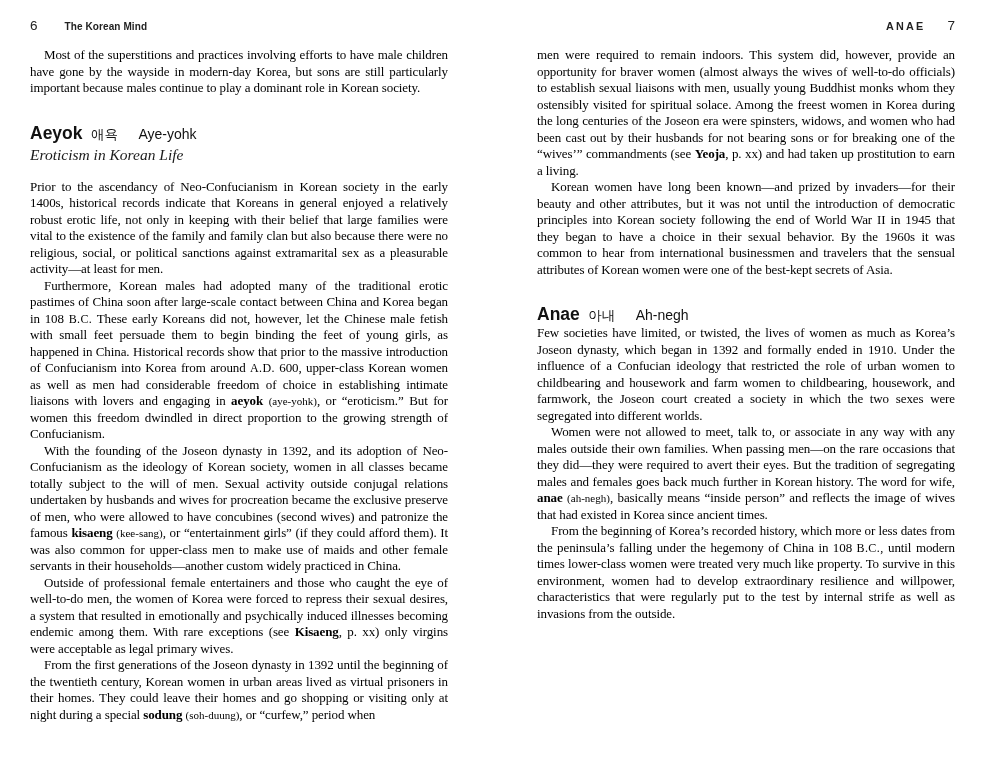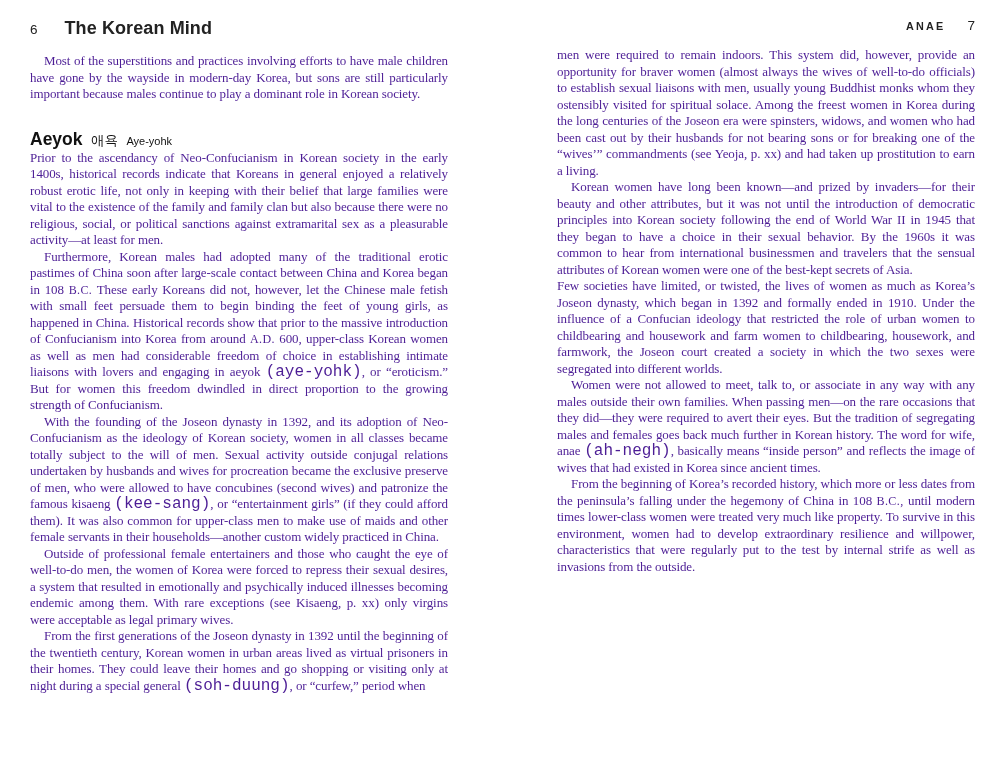--- a/index.html
+++ b/index.html
@@ -3,82 +3,84 @@
 <meta charset="utf-8">
 <style>
   html, body { margin:0; padding:0; background:#ffffff; }
   .spread {
     position:relative; width:1000px; height:767px;
     background:#ffffff; overflow:hidden;
     font-family:"Liberation Serif", serif; color:#1b1b1b;
   }
   .page { position:absolute; top:0; height:767px; overflow:hidden; }
   .page-left  { left:30px;  width:418px; }
-  .page-right { left:557px; width:418px; }
+  .page-right { left:537px; width:418px; }
 
   .running-head {
     display:flex; align-items:baseline; margin-top:18px;
     font-family:"Liberation Sans", sans-serif; color:#222222;
   }
   .rh-left  { justify-content:flex-start; }
   .rh-right { justify-content:flex-end; }
   .pagenum { font-size:13.5px; }
-  .rh-title { margin-left:27px; font-size:18px; font-weight:700; letter-spacing:0.1px; }
+  .rh-title { margin-left:27px; font-size:10px; font-weight:700; letter-spacing:0.1px; }
   .rh-caps  { font-size:10.8px; font-weight:700; letter-spacing:2.2px; align-self:center; }
   .rh-right .pagenum { margin-left:22px; }
 
   .page-body { margin-top:14px; }
 
   p.body-para {
     margin:0; font-size:13px; line-height:16.5px;
-    text-align:justify; letter-spacing:-0.1px; color:#4c1d95;
+    text-align:justify; letter-spacing:-0.1px; color:#000000;
   }
   p.indent { text-indent:14px; }
 
-  .seg-b { font-weight:400; }
-  .seg-p { font-family:Liberation Mono, monospace; font-size:16px; letter-spacing:0; }
+  .seg-b { font-weight:700; }
+  .seg-p { font-family:Liberation Serif, serif; font-size:11px; letter-spacing:0; }
   .seg-s { font-size:12px; letter-spacing:0.4px; }
 
   .entry-heading { margin:26px 0 0 0; font-family:"Liberation Sans", sans-serif; color:#111111; }
   .entry-heading .term   { font-size:17.5px; font-weight:700; }
   .entry-heading .hangul { font-size:13.5px; font-family:Liberation Sans, sans-serif; margin-left:4px; }
-  .entry-heading .roman  { font-size:11px; margin-left:4px; }
+  .entry-heading .roman  { font-size:14px; margin-left:16px; }
   .entry-subtitle {
     font-family:"Liberation Serif", serif; font-style:italic;
     font-size:15.5px; margin:2px 0 15px 0; color:#1b1b1b;
   }
 </style>
 </head>
 <body>
 
 <div class="spread">
 
   <div class="page page-left">
     <div class="running-head rh-left">
       <span class="pagenum">6</span>
       <span class="rh-title">The Korean Mind</span>
     </div>
     <div class="page-body">
         <p class="body-para indent">Most of the superstitions and practices involving efforts to have male children have gone by the wayside in modern-day Korea, but sons are still particularly important because males continue to play a dominant role in Korean society.</p>
         <div class="entry-heading"><span class="term">Aeyok</span> <span class="hangul">애욕</span> <span class="roman">Aye-yohk</span></div>
+        <div class="entry-subtitle">Eroticism in Korean Life</div>
         <p class="body-para">Prior to the ascendancy of Neo-Confucianism in Korean society in the early 1400s, historical records indicate that Koreans in general enjoyed a relatively robust erotic life, not only in keeping with their belief that large families were vital to the existence of the family and family clan but also because there were no religious, social, or political sanctions against extramarital sex as a pleasurable activity—at least for men.</p>
         <p class="body-para indent">Furthermore, Korean males had adopted many of the traditional erotic pastimes of China soon after large-scale contact between China and Korea began in 108 <span class="seg-s">B.C.</span> These early Koreans did not, however, let the Chinese male fetish with small feet persuade them to begin binding the feet of young girls, as happened in China. Historical records show that prior to the massive introduction of Confucianism into Korea from around <span class="seg-s">A.D.</span> 600, upper-class Korean women as well as men had considerable freedom of choice in establishing intimate liaisons with lovers and engaging in <span class="seg-b">aeyok</span> <span class="seg-p">(aye-yohk)</span>, or “eroticism.” But for women this freedom dwindled in direct proportion to the growing strength of Confucianism.</p>
         <p class="body-para indent">With the founding of the Joseon dynasty in 1392, and its adoption of Neo-Confucianism as the ideology of Korean society, women in all classes became totally subject to the will of men. Sexual activity outside conjugal relations undertaken by husbands and wives for procreation became the exclusive preserve of men, who were allowed to have concubines (second wives) and patronize the famous <span class="seg-b">kisaeng</span> <span class="seg-p">(kee-sang)</span>, or “entertainment girls” (if they could afford them). It was also common for upper-class men to make use of maids and other female servants in their households—another custom widely practiced in China.</p>
         <p class="body-para indent">Outside of professional female entertainers and those who caught the eye of well-to-do men, the women of Korea were forced to repress their sexual desires, a system that resulted in emotionally and psychically induced illnesses becoming endemic among them. With rare exceptions (see <span class="seg-b">Kisaeng</span>, p. xx) only virgins were acceptable as legal primary wives.</p>
-        <p class="body-para indent">From the first generations of the Joseon dynasty in 1392 until the beginning of the twentieth century, Korean women in urban areas lived as virtual prisoners in their homes. They could leave their homes and go shopping or visiting only at night during a special <span class="seg-b">general</span> <span class="seg-p">(soh-duung)</span>, or “curfew,” period when</p>
+        <p class="body-para indent">From the first generations of the Joseon dynasty in 1392 until the beginning of the twentieth century, Korean women in urban areas lived as virtual prisoners in their homes. They could leave their homes and go shopping or visiting only at night during a special <span class="seg-b">sodung</span> <span class="seg-p">(soh-duung)</span>, or “curfew,” period when</p>
       </div>
   </div>
 
   <div class="page page-right">
     <div class="running-head rh-right">
       <span class="rh-caps">ANAE</span>
       <span class="pagenum">7</span>
     </div>
     <div class="page-body">
         <p class="body-para">men were required to remain indoors. This system did, however, provide an opportunity for braver women (almost always the wives of well-to-do officials) to establish sexual liaisons with men, usually young Buddhist monks whom they ostensibly visited for spiritual solace. Among the freest women in Korea during the long centuries of the Joseon era were spinsters, widows, and women who had been cast out by their husbands for not bearing sons or for breaking one of the “wives’” commandments (see <span class="seg-b">Yeoja</span>, p. xx) and had taken up prostitution to earn a living.</p>
         <p class="body-para indent">Korean women have long been known—and prized by invaders—for their beauty and other attributes, but it was not until the introduction of democratic principles into Korean society following the end of World War II in 1945 that they began to have a choice in their sexual behavior. By the 1960s it was common to hear from international businessmen and travelers that the sensual attributes of Korean women were one of the best-kept secrets of Asia.</p>
+        <div class="entry-heading"><span class="term">Anae</span> <span class="hangul">아내</span> <span class="roman">Ah-negh</span></div>
         <p class="body-para">Few societies have limited, or twisted, the lives of women as much as Korea’s Joseon dynasty, which began in 1392 and formally ended in 1910. Under the influence of a Confucian ideology that restricted the role of urban women to childbearing and housework and farm women to childbearing, housework, and farmwork, the Joseon court created a society in which the two sexes were segregated into different worlds.</p>
         <p class="body-para indent">Women were not allowed to meet, talk to, or associate in any way with any males outside their own families. When passing men—on the rare occasions that they did—they were required to avert their eyes. But the tradition of segregating males and females goes back much further in Korean history. The word for wife, <span class="seg-b">anae</span> <span class="seg-p">(ah-negh)</span>, basically means “inside person” and reflects the image of wives that had existed in Korea since ancient times.</p>
         <p class="body-para indent">From the beginning of Korea’s recorded history, which more or less dates from the peninsula’s falling under the hegemony of China in 108 <span class="seg-s">B.C.,</span> until modern times lower-class women were treated very much like property. To survive in this environment, women had to develop extraordinary resilience and willpower, characteristics that were regularly put to the test by internal strife as well as invasions from the outside.</p>
       </div>
   </div>
 
 </div>
 
 </body></html>

